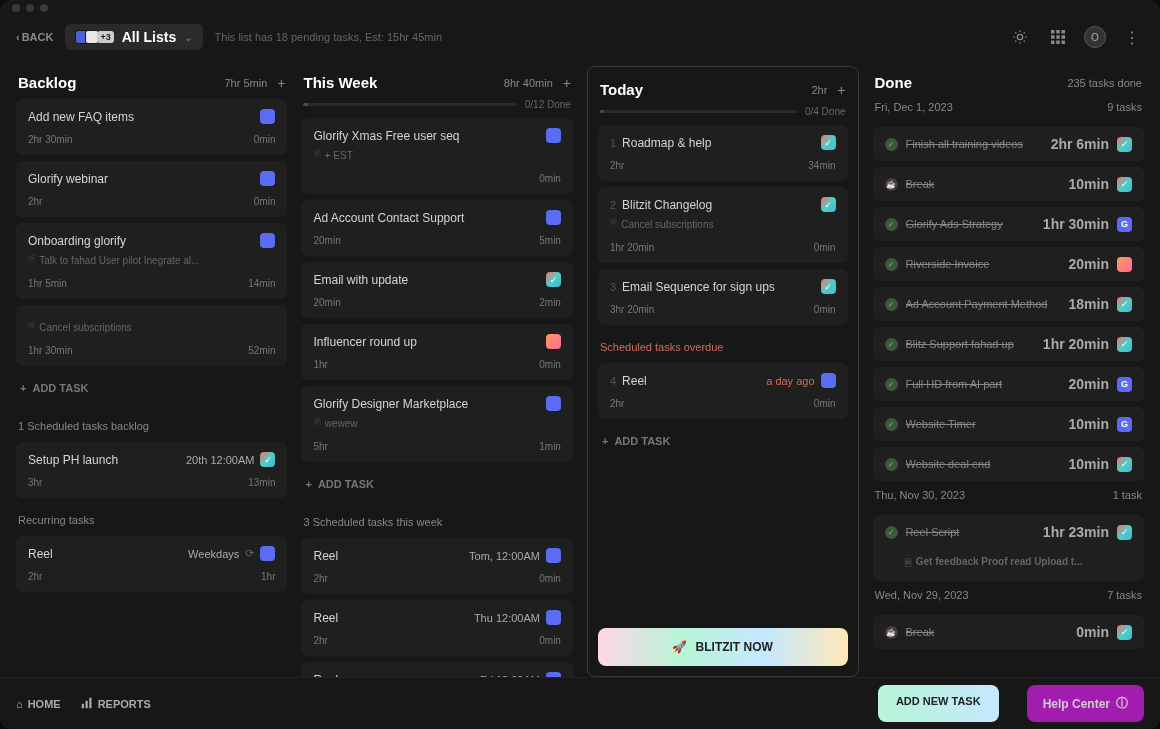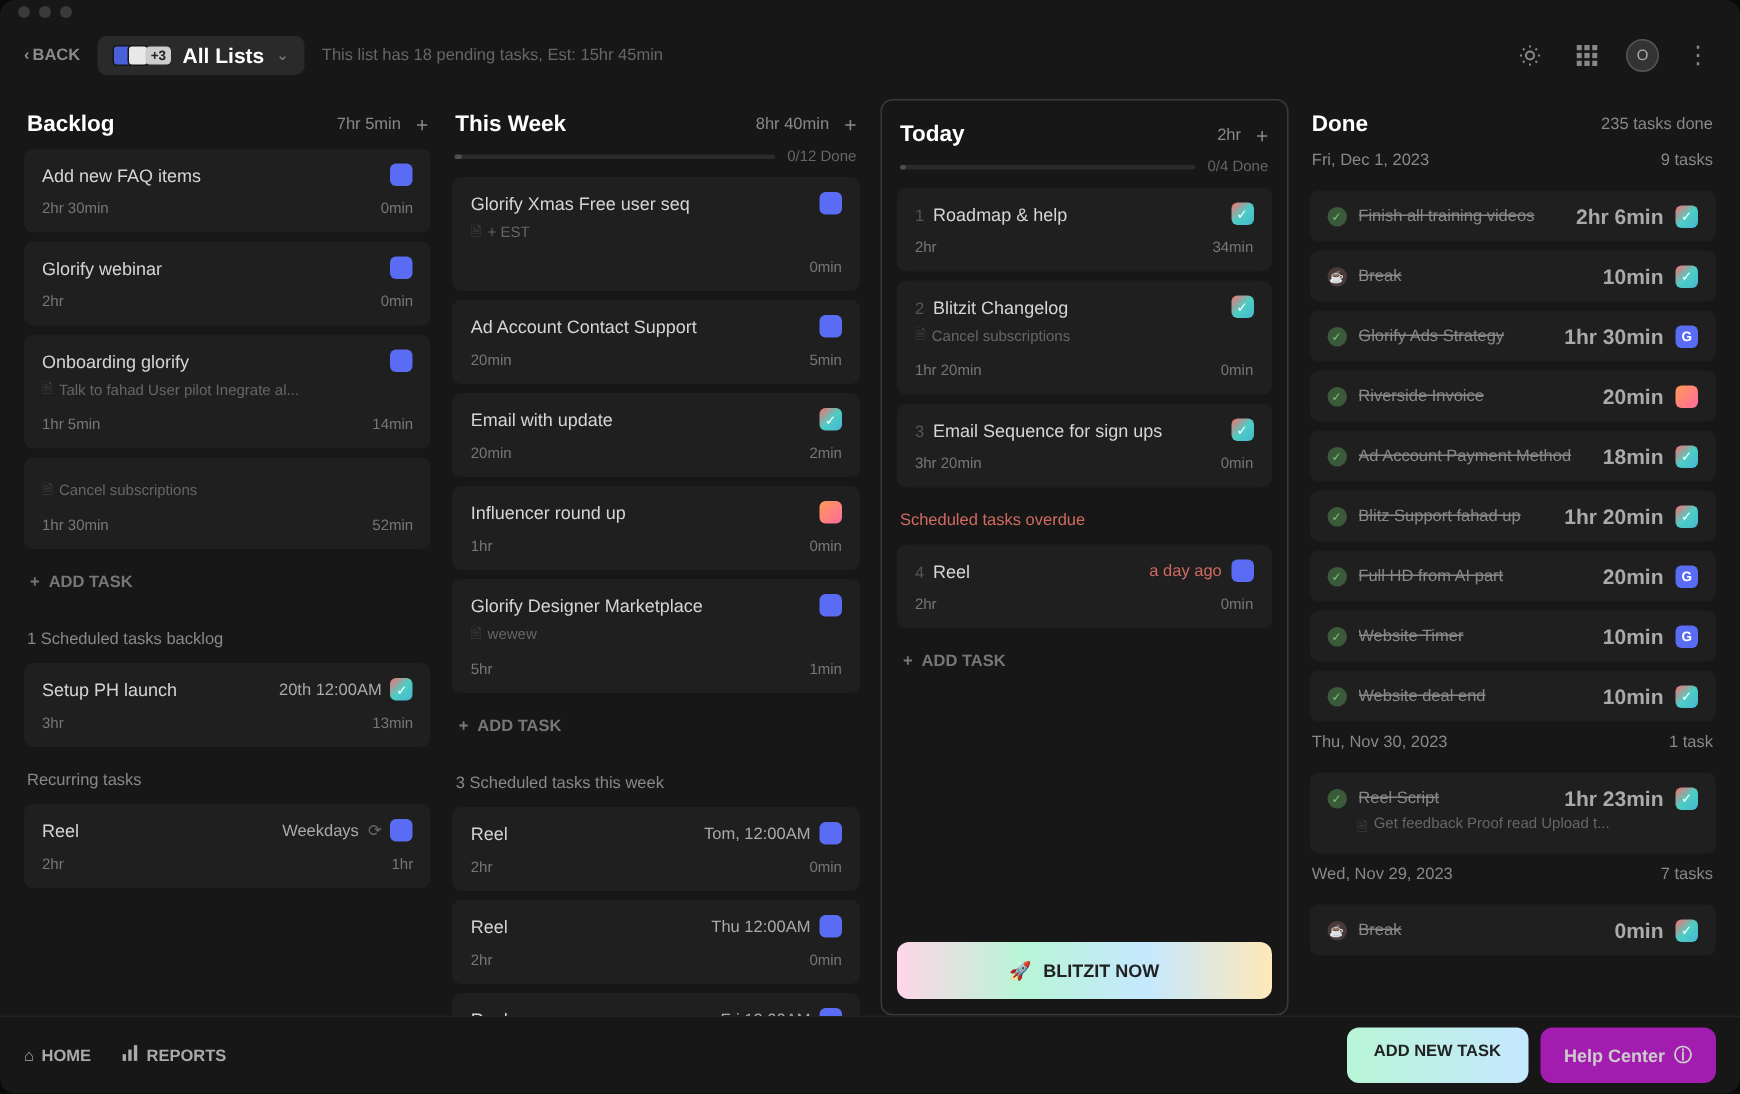--- a/index.html
+++ b/index.html
@@ -51,28 +51,28 @@
 .section-label.red { color: #d16b60; }
 .add-task-row { font-size: 11px; color: #777; padding: 10px 4px; display: flex; align-items: center; gap: 6px; cursor: pointer; font-weight: 600; }
 .sched-time { color: #aaa; font-size: 11px; }
 .done-header { display: flex; justify-content: space-between; padding: 2px 2px 8px 2px; font-size: 11px; color: #888; }
 .done-task { background: #1f1f1f; border-radius: 6px; padding: 9px 12px; display: flex; align-items: center; gap: 8px; }
 .done-check { width: 13px; height: 13px; border-radius: 50%; background: #3a5a3a; display: flex; align-items: center; justify-content: center; flex-shrink: 0; }
 .done-check::after { content: '✓'; font-size: 8px; color: #7bc47b; }
 .done-break { width: 13px; height: 13px; border-radius: 50%; background: #4a3a3a; display: flex; align-items: center; justify-content: center; flex-shrink: 0; font-size: 8px; }
 .done-name { font-size: 11px; color: #888; text-decoration: line-through; flex: 1; white-space: nowrap; overflow: hidden; text-overflow: ellipsis; }
 .done-time { font-size: 14px; color: #aaa; font-weight: bold; }
-.done-sub { font-size: 10px; color: #666; margin-top: 4px; display: flex; gap: 4px; padding-left: 20px; }
+.done-sub { font-size: 10px; color: #666; margin-top: 16px; display: flex; gap: 4px; padding-left: 20px; font-weight: bold; }
 .done-task-wrap { background: #1f1f1f; border-radius: 6px; padding: 9px 12px; }
 .done-task-wrap .top { display: flex; align-items: center; gap: 8px; }
 .col.today { border: 1px solid #3a3a3a; border-radius: 8px; padding: 6px 10px 10px 10px; position: relative; }
 .blitz-btn { margin-top: auto; background: linear-gradient(90deg, #ffd6e8, #b8f5d6, #c5e8ff, #ffe8b8); border-radius: 8px; padding: 12px; text-align: center; font-weight: 700; font-size: 12px; color: #222; display: flex; align-items: center; justify-content: center; gap: 8px; cursor: pointer; }
 .footer { height: 52px; border-top: 1px solid #222; display: flex; align-items: center; padding: 0 16px; gap: 20px; }
 .footer-link { font-size: 11px; font-weight: 600; color: #aaa; display: flex; align-items: center; gap: 5px; cursor: pointer; }
-.footer-right { margin-left: auto; display: flex; gap: 8px; }
+.footer-right { margin-left: auto; display: flex; gap: 28px; }
 .add-new-btn { background: linear-gradient(90deg, #b8f5d6, #c5e8ff); color: #222; font-weight: 700; font-size: 11px; padding: 10px 18px; border-radius: 8px; cursor: pointer; }
 .help-btn { background: #a21caf; color: #ccc; font-weight: 600; font-size: 12px; padding: 10px 16px; border-radius: 8px; cursor: pointer; display: flex; align-items: center; gap: 6px; }
 .recur-icon { color: #666; font-size: 11px; }
 .right-date { color: #d16b60; font-size: 11px; }
 .file-icon::before { content: '🗎'; font-size: 9px; opacity: 0.5; }
 </style>
 </head>
 <body>
 
 <div class="window">

